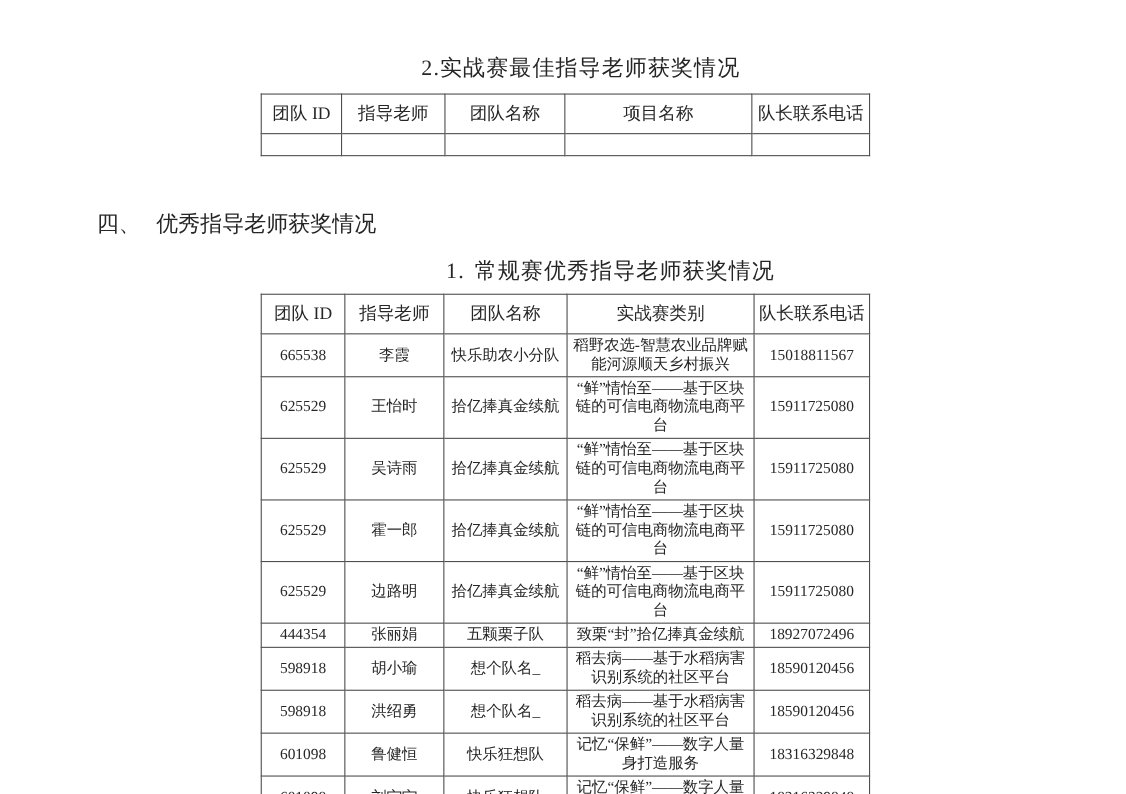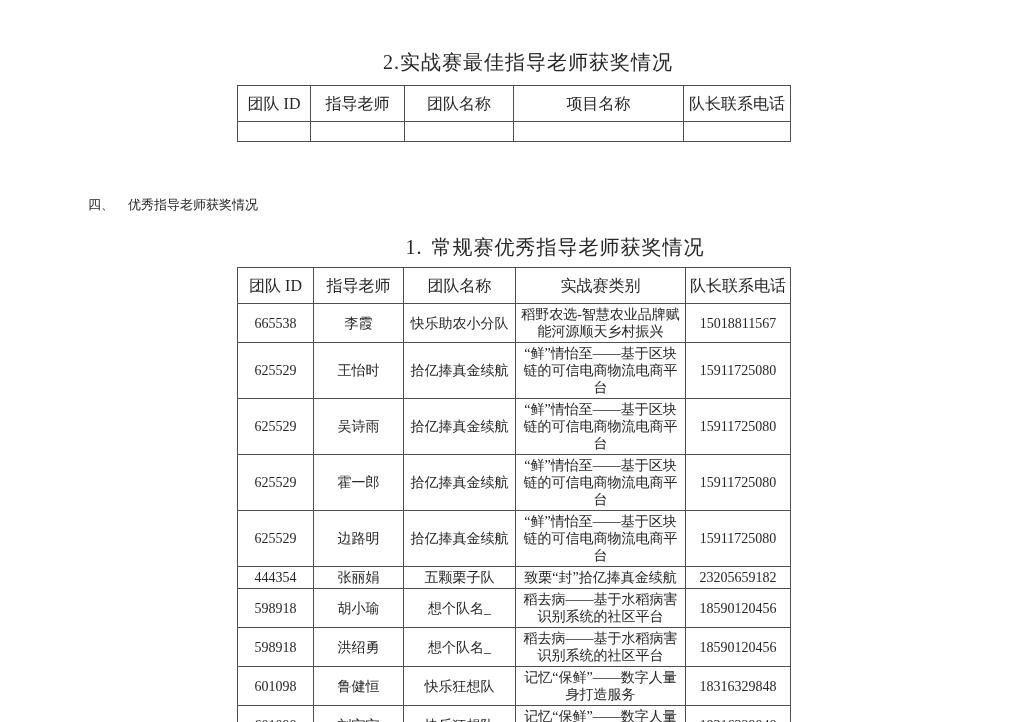--- a/index.html
+++ b/index.html
@@ -8,21 +8,21 @@
     background:#ffffff;color:#262626;
     font-family:"Liberation Serif","DejaVu Serif",serif;
   }
   .doc-title{
     position:absolute;left:16px;width:1024px;text-align:center;
     font-size:20px;line-height:24px;letter-spacing:1px;
   }
   #practical-title{top:50px;}
   #regular-subtitle{top:235px;transform:translateX(27px);}
   #section-heading{
-    position:absolute;left:88px;top:194px;font-size:13px;line-height:21px;
+    position:absolute;left:88px;top:194px;font-size:20px;line-height:21px;
   }
   #section-heading .marker{margin-right:14px;}
   #regular-subtitle .marker{margin-right:9px;}
   table{
     position:absolute;left:237px;width:553px;
     border-collapse:collapse;table-layout:fixed;
   }
   #practical-table{top:85px;}
   #regular-table{top:267px;}
   th,td{
@@ -130,21 +130,21 @@
         <td>边路明</td>
         <td>拾亿捧真金续航</td>
         <td>“鲜”情怡至——基于区块链的可信电商物流电商平台</td>
         <td>15911725080</td>
       </tr>
       <tr>
         <td>444354</td>
         <td>张丽娟</td>
         <td>五颗栗子队</td>
         <td>致栗“封”拾亿捧真金续航</td>
-        <td>23205659182</td>
+        <td>18927072496</td>
       </tr>
       <tr>
         <td>598918</td>
         <td>胡小瑜</td>
         <td>想个队名_</td>
         <td>稻去病——基于水稻病害识别系统的社区平台</td>
         <td>18590120456</td>
       </tr>
       <tr>
         <td>598918</td>

